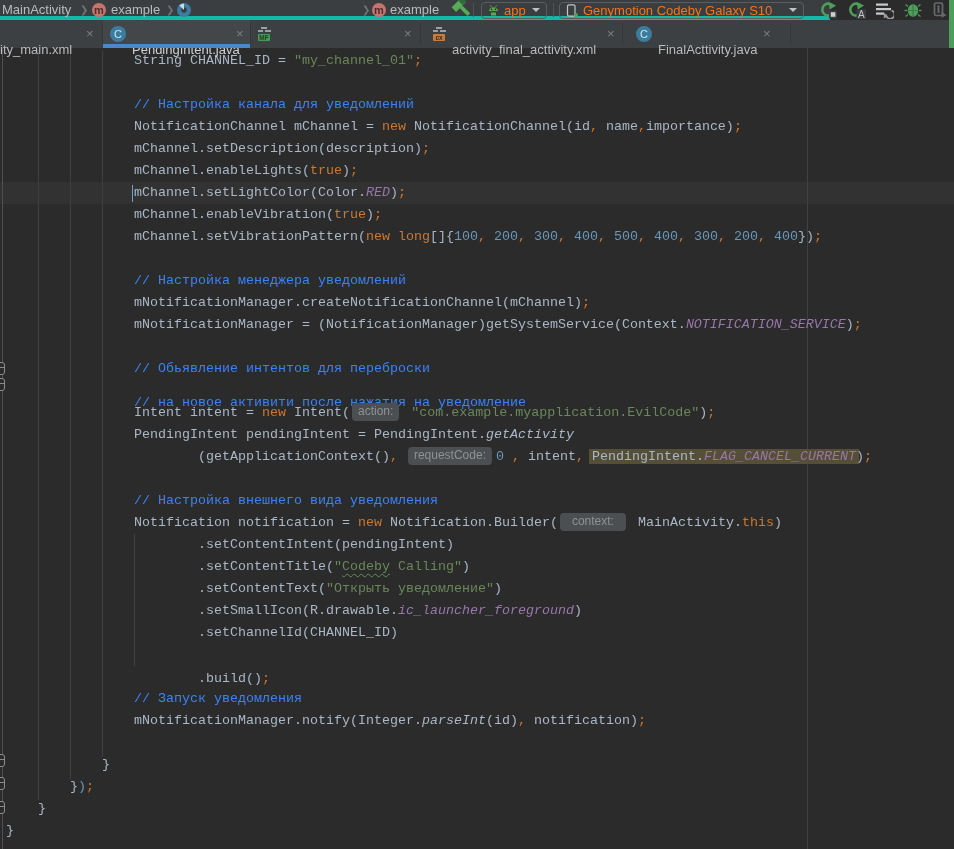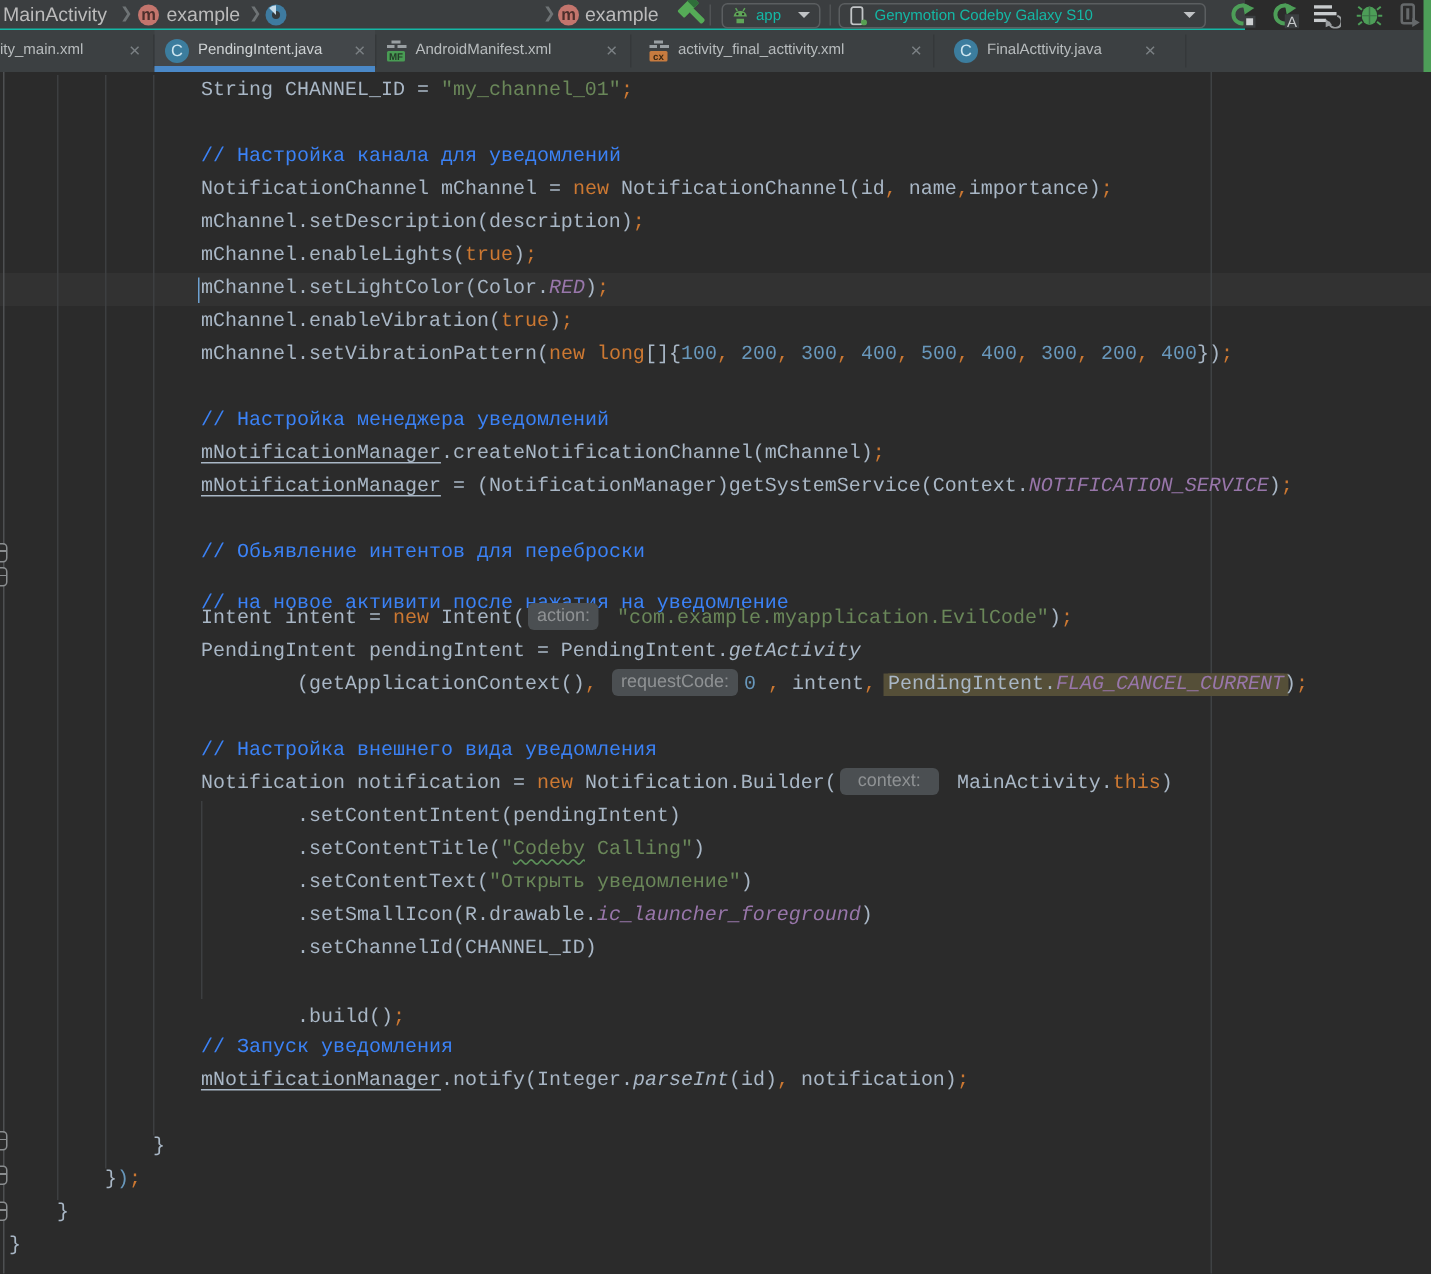--- a/index.html
+++ b/index.html
@@ -1,45 +1,45 @@
 <!DOCTYPE html>
 <html><head><meta charset="utf-8"><title>s</title><style>
 *{margin:0;padding:0;box-sizing:border-box}
 html,body{width:954px;height:849px;overflow:hidden;background:#2b2b2b;font-family:"Liberation Sans",sans-serif}
-#nav{position:absolute;left:0;top:0;width:830px;height:20px;background:#3b3e40;border-bottom:1px solid #14b8a6}
+#nav{position:absolute;left:0;top:0;width:830px;height:20px;background:#3b3e40;border-bottom:4px solid #14b8a6}
 #tabs{position:absolute;left:0;top:20px;width:954px;height:28px;background:#3c4042}
 #editor{position:absolute;left:0;top:48px;width:954px;height:801px;background:#2b2b2b}
 .crumb{position:absolute;top:0;height:20px;line-height:20px;font-size:13px;color:#bbbbbb;white-space:nowrap}
 .chev{position:absolute;top:0;height:20px;line-height:19px;font-size:10px;color:#6e7375}
 .cicon{position:absolute;border-radius:50%;text-align:center}
 .tab{position:absolute;top:0;height:28px}
-.tabtext{position:absolute;top:0;height:28px;line-height:28px;font-size:10px;color:#b8bcbe;white-space:nowrap}
+.tabtext{position:absolute;top:16px;height:28px;line-height:28px;font-size:13px;color:#b8bcbe;white-space:nowrap}
 .tx{position:absolute;top:0;height:28px;line-height:27px;font-size:13px;color:#7b8084}
 .cl{position:absolute;left:6px;height:22px;line-height:22px;font-family:"Liberation Mono",monospace;font-size:13.333px;color:#a9b7c6;white-space:pre}
 .kw{color:#cc7832}
 .st{color:#6a8759}
 .nm{color:#6897bb}
 .cn{color:#9876aa;font-style:italic}
 .cm{color:#3b82f6}
 .op{color:#cc7832}
 .bl{color:#6897bb}
-.un{text-decoration:underline;text-underline-offset:3px}
+.un{text-underline-offset:3px}
 .it{font-style:italic}
 .wavy{text-decoration:underline wavy #5c9159;text-decoration-skip-ink:none;text-underline-offset:3px;text-decoration-thickness:1px}
 .hintw{padding:1px 12px 2px !important}
 .hint{display:inline-block;font-family:"Liberation Sans",sans-serif;font-style:normal;font-size:12px;color:#8f9294;background:#4b4f52;border-radius:4px;padding:1px 6px 2px;line-height:15px;margin:0 4px 0 2px;vertical-align:1px}
 .hl{background:#554f38;box-shadow:3px 0 0 #554f38,-3px 0 0 #554f38}
 .guide{position:absolute;width:1px;background:#3d3f41}
 #curline{position:absolute;left:0;top:182px;width:954px;height:22px;background:#323232}
 #marginline{position:absolute;left:807px;top:48px;width:1px;height:801px;background:#3f4244}
 #gutterline{position:absolute;left:2px;top:48px;width:1px;height:801px;background:#4e5052}
 #caret{position:absolute;left:132px;top:185px;width:1px;height:17px;background:#6ea1d1}
 .fold{position:absolute;width:9px;height:13px;border:1px solid #8a8d8f;border-radius:3px;background:linear-gradient(#2b2b2b 4px,#8a8d8f 4px,#8a8d8f 5px,#2b2b2b 5px)}
 .btn{position:absolute;top:2px;height:17px;border:1px solid #5b5e60;border-radius:4px}
-.btntext{position:absolute;top:0;height:15px;line-height:15px;font-size:10px;color:#14b8a6;white-space:nowrap}
+.btntext{position:absolute;top:0;height:15px;line-height:15px;font-size:13px;color:#f97316;white-space:nowrap}
 .sep{position:absolute;top:3px;width:1px;height:14px;background:#505355}
 .dd{position:absolute;width:0;height:0;border-left:4px solid transparent;border-right:4px solid transparent;border-top:4px solid #c0c3c5}
 </style></head>
 <body>
 <div id="editor"></div>
 <div id="curline"></div>
 <div id="gutterline"></div>
 <div id="marginline"></div>
 <div class="guide" style="left:38px;top:50px;height:750px"></div>
 <div class="guide" style="left:70px;top:50px;height:729px"></div>
@@ -173,21 +173,20 @@
 <div class="tabtext" style="left:132px;color:#ced2d4">PendingIntent.java</div>
 <div class="tx" style="left:236px">×</div>
 <div style="position:absolute;left:103px;top:24px;width:147px;height:4px;background:#4a88c7"></div>
 <svg style="position:absolute;left:257px;top:6px" width="16" height="16" viewBox="0 0 16 16">
 <rect x="1" y="4" width="5" height="2" fill="#9aa0a3"></rect>
 <rect x="4" y="1" width="6" height="2" fill="#9aa0a3"></rect>
 <rect x="8" y="4" width="6" height="2" fill="#9aa0a3"></rect>
 <rect x="1" y="8" width="12" height="7" rx="1" fill="#499c54"></rect>
 <text x="7" y="14" font-size="6.5" font-weight="bold" font-family="Liberation Sans" fill="#243c28" text-anchor="middle">MF</text>
 </svg>
-<div class="tabtext" style="left:277px">AndroidManifest.xml</div>
 <div class="tx" style="left:404px">×</div>
 <svg style="position:absolute;left:432px;top:6px" width="16" height="16" viewBox="0 0 16 16">
 <rect x="1" y="4" width="5" height="2" fill="#9aa0a3"></rect>
 <rect x="4" y="1" width="6" height="2" fill="#9aa0a3"></rect>
 <rect x="8" y="4" width="6" height="2" fill="#9aa0a3"></rect>
 <rect x="1" y="8" width="12" height="7" rx="1" fill="#c77b3f"></rect>
 <text x="7" y="14" font-size="6.5" font-weight="bold" font-family="Liberation Sans" fill="#3c2813" text-anchor="middle">cx</text>
 </svg>
 <div class="tabtext" style="left:452px">activity_final_acttivity.xml</div>
 <div class="tx" style="left:607px">×</div>

